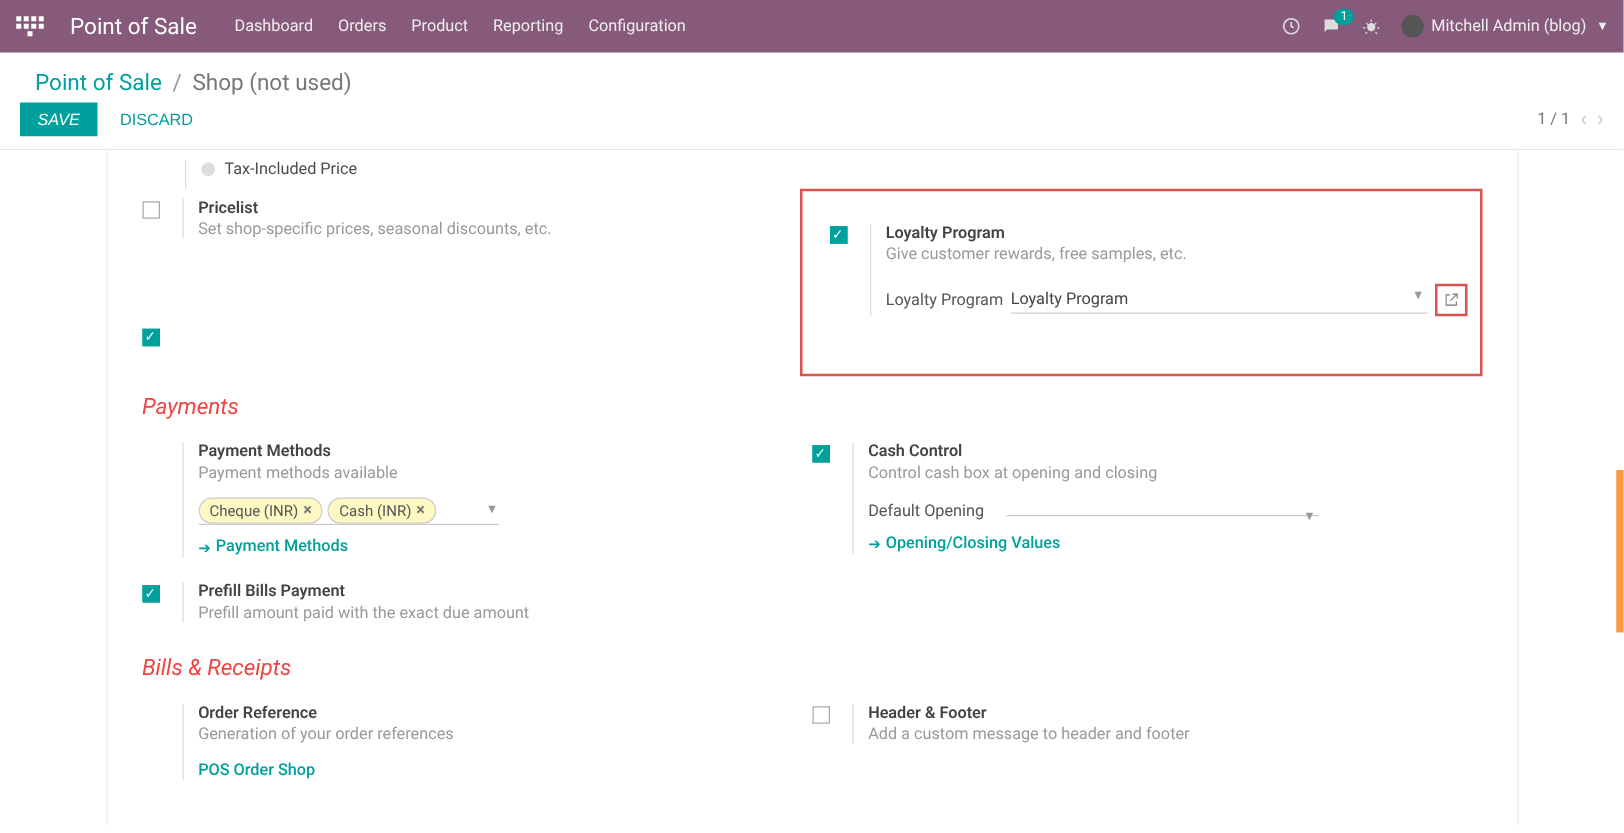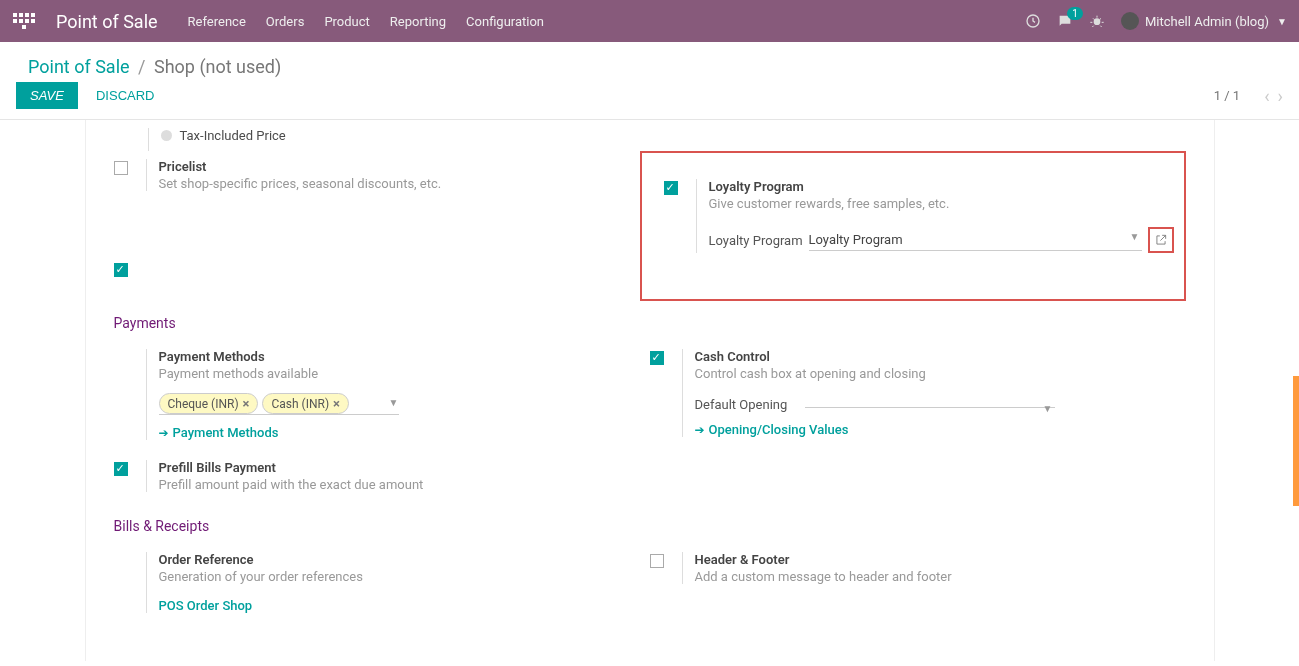--- a/index.html
+++ b/index.html
@@ -20,37 +20,37 @@
 .caret-down{font-size:10px;margin-left:2px;}
 
 .breadcrumb-bar{display:flex;align-items:center;padding:8px 16px 0 16px;height:40px;}
 .breadcrumb{font-size:18px;margin-left:12px;}
 .breadcrumb .root{color:#00a09d;}
 .breadcrumb .sep{color:#999;margin:0 4px;}
 .breadcrumb .leaf{color:#777;}
 .action-bar{display:flex;align-items:center;padding:0 16px 10px 16px;border-bottom:1px solid #e5e5e5;}
 .btn-save{background:#00a09d;color:#fff;border:none;padding:6px 14px;font-size:13px;font-weight:500;cursor:pointer;font-style:italic;}
 .btn-discard{background:none;border:none;color:#00a09d;padding:6px 12px;font-size:13px;font-weight:500;cursor:pointer;margin-left:6px;}
-.pager{margin-left:auto;display:flex;align-items:center;gap:24px;color:#777;}
+.pager{margin-left:auto;display:flex;align-items:center;gap:8px;color:#777;}
 .pager-arrows{font-size:18px;color:#ccc;display:flex;gap:8px;}
 .pager-arrows span{cursor:pointer;}
 
 .content{display:flex;justify-content:center;overflow:auto;height:calc(100% - 125px);} 
 .content-inner{width:1130px;min-height:100%;border-left:1px solid #eee;border-right:1px solid #eee;padding:8px 28px 20px 28px;}
 .cols{display:flex;gap:0;}
 .col{flex:1;}
 .setting-block{display:flex;padding:8px 0 12px 0;}
 .chk{width:32px;padding-top:2px;}
 .chkbox{width:14px;height:14px;border:1px solid #aaa;display:inline-block;cursor:pointer;}
 .chkbox.checked{background:#00a09d;border-color:#00a09d;position:relative;}
 .chkbox.checked:after{content:"✓";color:#fff;font-size:11px;position:absolute;left:1px;top:-1px;}
 .body{border-left:1px solid #ddd;padding-left:12px;flex:1;}
 .title{font-weight:600;color:#444;font-size:13px;}
 .desc{color:#999;font-size:13px;margin-top:2px;}
-.section-h{font-size:14px;color:#701a75;margin:14px 0 10px 0;}
+.section-h{font-size:18px;color:#ef4444;margin:14px 0 10px 0;font-style:italic;}
 .tax-row{display:flex;align-items:center;padding-bottom:8px;margin-left:34px;border-left:1px solid #ddd;padding-left:12px;}
 .radio-dot{width:11px;height:11px;border-radius:50%;background:#ddd;margin-right:8px;}
 .field-row{display:flex;align-items:center;margin-top:16px;}
 .field-label{width:100px;font-size:13px;color:#555;}
 .field-input{flex:1;position:relative;border-bottom:1px solid #ccc;padding:3px 20px 3px 0;font-size:13px;color:#444;min-width:0;}
 .field-input .dd{position:absolute;right:2px;top:2px;color:#999;font-size:10px;}
 .ext-link{width:26px;height:26px;display:flex;align-items:center;justify-content:center;cursor:pointer;margin-left:6px;}
 .ext-link svg{width:14px;height:14px;stroke:#777;fill:none;stroke-width:1.5;}
 .hl-large{border:2px solid #d9534f;padding:18px 10px 34px 22px;margin-left:-10px;}
 .hl-small{border:2px solid #d9534f;padding:8px 4px;}
@@ -73,21 +73,21 @@
       <span></span>
       <span></span>
       <span></span>
       <span></span>
       <span></span>
       <span></span>
       <span></span>
     </div>
   <div class="app-title">Point of Sale</div>
   <nav class="nav">
-    <a>Reference</a>
+    <a>Dashboard</a>
     <a>Orders</a>
     <a>Product</a>
     <a>Reporting</a>
     <a>Configuration</a>
   </nav>
   <div class="spacer"></div>
   <div class="right-icons">
     <span><svg class="icon-svg" viewBox="0 0 24 24">
           <circle cx="12" cy="12" r="9" fill="none" stroke="#ddd" stroke-width="2"></circle>
           <path d="M12 7v5l3 2" stroke="#ddd" stroke-width="2" fill="none"></path>

